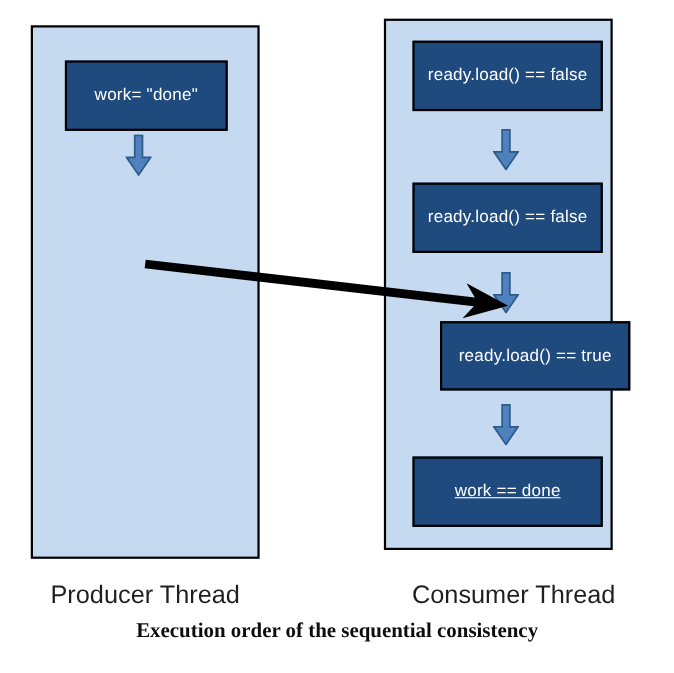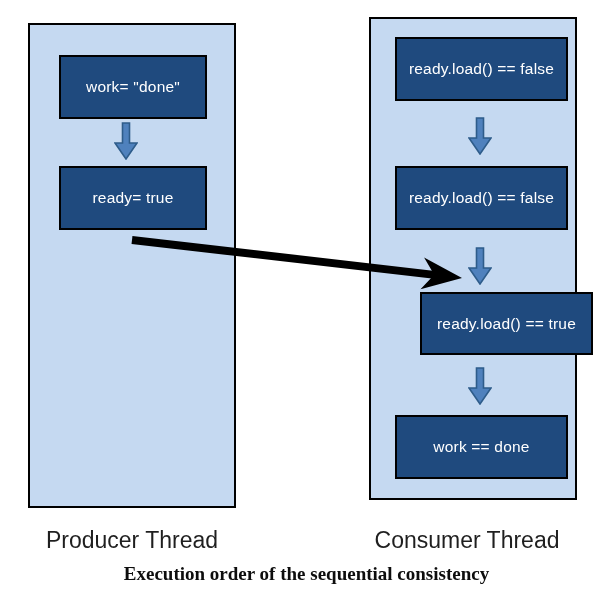--- a/index.html
+++ b/index.html
@@ -16,41 +16,41 @@
   *{margin:0;padding:0;box-sizing:border-box;}
   body{background:#ffffff;font-family:"Liberation Sans",sans-serif;}
   .canvas{position:relative;width:613px;height:612px;background:#ffffff;overflow:hidden;}
 
   .thread-panel{
     position:absolute;
     background:var(--panel-fill);
     border:2px solid var(--panel-border);
   }
   .panel-producer{left:28px;top:23px;width:208px;height:485px;}
-  .panel-consumer{left:369px;top:17px;width:208px;height:483px;padding-left:32px;}
+  .panel-consumer{left:349px;top:17px;width:208px;height:483px;padding-left:32px;}
 
   .op-box{
     position:absolute;
     background:var(--box-fill);
     border:2px solid #000;
     color:var(--box-text);
     display:flex;align-items:center;justify-content:center;
     font-size:15.5px;
     letter-spacing:0.2px;
     white-space:nowrap;
   }
   .panel-producer .op-box{left:29px;width:148px;height:64px;}
   .panel-consumer .op-box{left:24px;width:173px;height:64px;}
 
   .p-box-1{top:30px;}
   .p-box-2{top:141px;}
   .c-box-1{top:18px;}
   .c-box-2{top:147px;}
   .c-box-3{top:273px;height:63px !important;margin-left:25px;}
-  .c-box-4{top:396px;}
+  .c-box-4{top:396px;text-decoration:underline;}
 
   .down-arrow{position:absolute;width:24px;height:38px;}
   .p-arrow-1{left:84px;top:97px;}
   .c-arrow-1{left:97px;top:98px;}
   .c-arrow-2{left:97px;top:228px;}
   .c-arrow-3{left:97px;top:348px;}
 
   .cross-arrow-layer{
     position:absolute;left:0;top:0;width:613px;height:612px;
     z-index:10;pointer-events:none;
@@ -76,21 +76,20 @@
 </head>
 <body>
 
 <div class="canvas">
 
   <div class="thread-panel panel-producer">
     <div class="op-box p-box-1">work= "done"</div>
     <svg class="down-arrow p-arrow-1" viewBox="0 0 24 38">
       <polygon points="8.5,1 15.5,1 15.5,21 23,21 12,37 1,21 8.5,21" fill="var(--arrow-fill)" stroke="var(--arrow-stroke)" stroke-width="1.6" stroke-linejoin="miter"></polygon>
     </svg>
-    <div class="op-box p-box-2">ready= true</div>
   </div>
 
   <div class="thread-panel panel-consumer">
     <div class="op-box c-box-1">ready.load() == false</div>
     <svg class="down-arrow c-arrow-1" viewBox="0 0 24 38">
       <polygon points="8.5,1 15.5,1 15.5,21 23,21 12,37 1,21 8.5,21" fill="var(--arrow-fill)" stroke="var(--arrow-stroke)" stroke-width="1.6"></polygon>
     </svg>
     <div class="op-box c-box-2">ready.load() == false</div>
     <svg class="down-arrow c-arrow-2" viewBox="0 0 24 38">
       <polygon points="8.5,1 15.5,1 15.5,21 23,21 12,37 1,21 8.5,21" fill="var(--arrow-fill)" stroke="var(--arrow-stroke)" stroke-width="1.6"></polygon>

